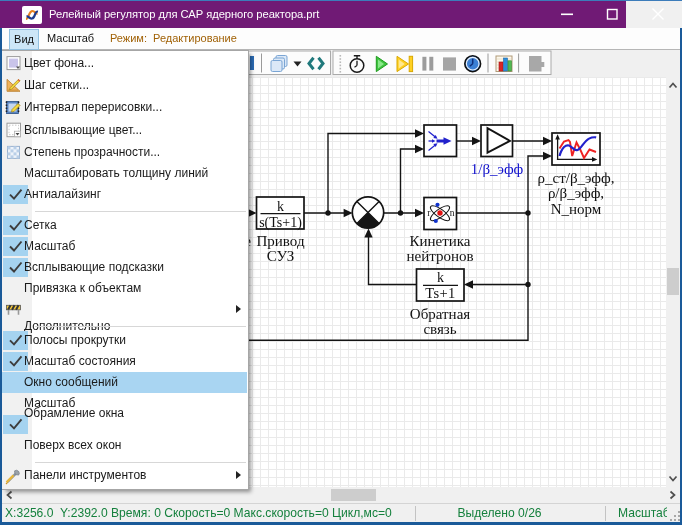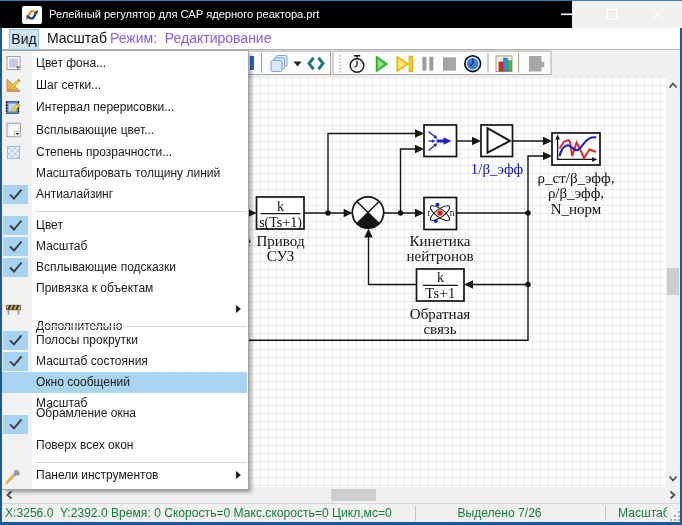--- a/index.html
+++ b/index.html
@@ -1,29 +1,29 @@
 <!DOCTYPE html>
 <html><head><meta charset="utf-8"><style>
 html,body{margin:0;padding:0;}
 body{width:682px;height:525px;overflow:hidden;font-family:"Liberation Sans",sans-serif;}
 #win{position:absolute;left:0;top:0;width:682px;height:525px;background:#f0f0f0;}
 
 #bl{position:absolute;left:0;top:28px;width:2px;bottom:0;background:#1a5a99;z-index:50;}
 #br{position:absolute;right:0;top:28px;width:2px;bottom:0;background:#1a5a99;z-index:50;}
 #bb{position:absolute;left:0;bottom:0;width:682px;height:3px;background:#1a5a99;z-index:50;}
 
-#titlebar{position:absolute;left:0;top:0;width:572px;height:28px;background:#000000;}
+#titlebar{position:absolute;left:0;top:0;width:626px;height:28px;background:#701a75;}
 #titletop{position:absolute;left:0;top:0;width:682px;height:1px;background:#3c7cba;}
 #title{position:absolute;left:49px;top:0;height:28px;line-height:29px;color:#fff;font-size:11.2px;letter-spacing:-0.05px;}
 
-#menubar{position:absolute;left:2px;top:28px;width:678px;height:21px;background:#fdfdfd;border-bottom:1px solid #b6b6b6;font-size:14px;color:#111;}
+#menubar{position:absolute;left:2px;top:28px;width:678px;height:21px;background:#fdfdfd;border-bottom:1px solid #b6b6b6;font-size:11px;color:#111;}
 .mitem{position:absolute;top:1px;height:19px;line-height:19px;}
 #m1{left:7px;width:28px;text-align:center;background:#cde6f7;border:1px solid #92c0e0;}
 #m2{left:45px;}
-#m3{left:108px;color:#8b5cf6;}
+#m3{left:108px;color:#a16207;}
 
 #toolbar{position:absolute;left:2px;top:50px;width:678px;height:27px;background:#f0f0f0;}
 
 #canvas{position:absolute;left:2px;top:77px;width:664px;height:410px;background:
  repeating-linear-gradient(to right, #eaeaea 0 1px, transparent 1px 8px),
  repeating-linear-gradient(to bottom, #eaeaea 0 1px, transparent 1px 8px),
  #fff;background-position:2px 0px;}
 #diagram{position:absolute;left:2px;top:77px;z-index:1;}
 
 #vscroll{position:absolute;left:666px;top:77px;width:14px;height:410px;background:#f0f0f0;z-index:2;}
@@ -32,21 +32,21 @@
 #hthumb{position:absolute;left:329px;top:2px;width:45px;height:12px;background:#cdcdcd;}
 
 #statusbar{position:absolute;left:2px;top:503px;width:678px;height:19px;background:#f0f0f0;border-top:1px solid #d4d4d4;font-size:12.1px;color:#15803d;}
 #statusbar .sep{position:absolute;top:2px;height:15px;width:1px;background:#c3c3c3;}
 #st1{position:absolute;left:3px;top:0px;line-height:19px;white-space:pre;}
 #st2{position:absolute;left:420px;width:155px;text-align:center;line-height:19px;}
 #st3{position:absolute;left:616px;width:49px;overflow:hidden;line-height:19px;}
 
 #menu{position:absolute;left:2px;top:50px;width:246px;height:438px;background:#fff;border:1px solid #a6a6a6;border-left:none;box-shadow:3px 3px 4px -1px rgba(0,0,0,0.4);z-index:100;font-size:12px;color:#1a1a1a;}
 #gutter{position:absolute;left:0;top:0;width:30px;height:438px;background:#f1f1f1;}
-.mrow{position:absolute;left:0;width:245px;padding-left:16px;box-sizing:border-box;margin-left:18px;}
+.mrow{position:absolute;left:0;width:245px;padding-left:22px;box-sizing:border-box;}
 .chk{position:absolute;left:1px;width:25px;background:#a5d3f0;}
 .msep{position:absolute;left:33px;right:2px;height:1px;background:#d7d7d7;}
 .hl{position:absolute;left:0px;width:245px;background:#a9d5f2;}
 .sub{position:absolute;right:7px;width:0;height:0;border-left:5px solid #222;border-top:4.5px solid transparent;border-bottom:4.5px solid transparent;}
 </style></head>
 <body>
 <div id="win">
   <div id="bl"></div>
     <div id="br"></div>
     <div id="bb"></div>
@@ -225,21 +225,21 @@
   <div id="hscroll">
     <svg width="678" height="16" style="position:absolute;left:0;top:0">
       <path d="M9.5 4.5 L5.5 8 L9.5 11.5" fill="none" stroke="#4e4e4e" stroke-width="1.7"></path>
       <path d="M668.5 4.5 L672.5 8 L668.5 11.5" fill="none" stroke="#4e4e4e" stroke-width="1.7"></path>
     </svg>
     <div id="hthumb"></div>
   </div>
   <div id="statusbar">
     <div id="st1">X:3256.0  Y:2392.0 Время: 0 Скорость=0 Макс.скорость=0 Цикл,мс=0</div>
     <div class="sep" style="left:413px;"></div>
-    <div id="st2">Выделено 7/26</div>
+    <div id="st2">Выделено 0/26</div>
     <div class="sep" style="left:603px;"></div>
     <svg width="16" height="16" style="position:absolute;left:664px;top:3px;">
         <g fill="#a8a8a8">
       <rect x="12" y="4" width="2" height="2"></rect>
           <rect x="12" y="8" width="2" height="2"></rect>
           <rect x="12" y="12" width="2" height="2"></rect>
       <rect x="8" y="8" width="2" height="2"></rect>
           <rect x="8" y="12" width="2" height="2"></rect>
           <rect x="4" y="12" width="2" height="2"></rect>
     </g>
@@ -251,21 +251,21 @@
     <div class="mrow" style="top:1.0px;height:22.2px;line-height:22.2px;">Цвет фона...</div>
     <div class="mrow" style="top:45.4px;height:22.2px;line-height:22.2px;">Интервал перерисовки...</div>
     <div class="mrow" style="top:23.2px;height:22.2px;line-height:22.2px;">Шаг сетки...</div>
     <div class="mrow" style="top:67.6px;height:22.2px;line-height:22.2px;">Всплывающие цвет...</div>
     <div class="mrow" style="top:89.8px;height:22.2px;line-height:22.2px;">Степень прозрачности...</div>
     <div class="mrow" style="top:112.0px;height:21.0px;line-height:21.0px;">Масштабировать толщину линий</div>
     <div class="chk" style="top:134.0px;height:19.0px;"></div>
     <div class="mrow" style="top:133.0px;height:21.0px;line-height:21.0px;">Антиалайзинг</div>
     <div class="msep" style="top:160.0px;"></div>
     <div class="chk" style="top:164.8px;height:19.0px;"></div>
-    <div class="mrow" style="top:163.8px;height:21.0px;line-height:21.0px;">Цвет</div>
+    <div class="mrow" style="top:163.8px;height:21.0px;line-height:21.0px;">Сетка</div>
     <div class="chk" style="top:185.8px;height:19.0px;"></div>
     <div class="mrow" style="top:184.8px;height:21.0px;line-height:21.0px;">Масштаб</div>
     <div class="chk" style="top:206.8px;height:19.0px;"></div>
     <div class="mrow" style="top:205.8px;height:21.0px;line-height:21.0px;">Всплывающие подсказки</div>
     <div class="mrow" style="top:226.8px;height:21.0px;line-height:21.0px;">Привязка к объектам</div>
     <div class="mrow" style="top:265px;height:21.0px;line-height:21.0px;">Дополнительно</div>
     <div class="sub" style="top:253.8px;"></div>
     <div class="msep" style="top:274.7px;"></div>
     <div class="chk" style="top:279.6px;height:19.0px;"></div>
     <div class="mrow" style="top:278.6px;height:21.0px;line-height:21.0px;">Полосы прокрутки</div>

